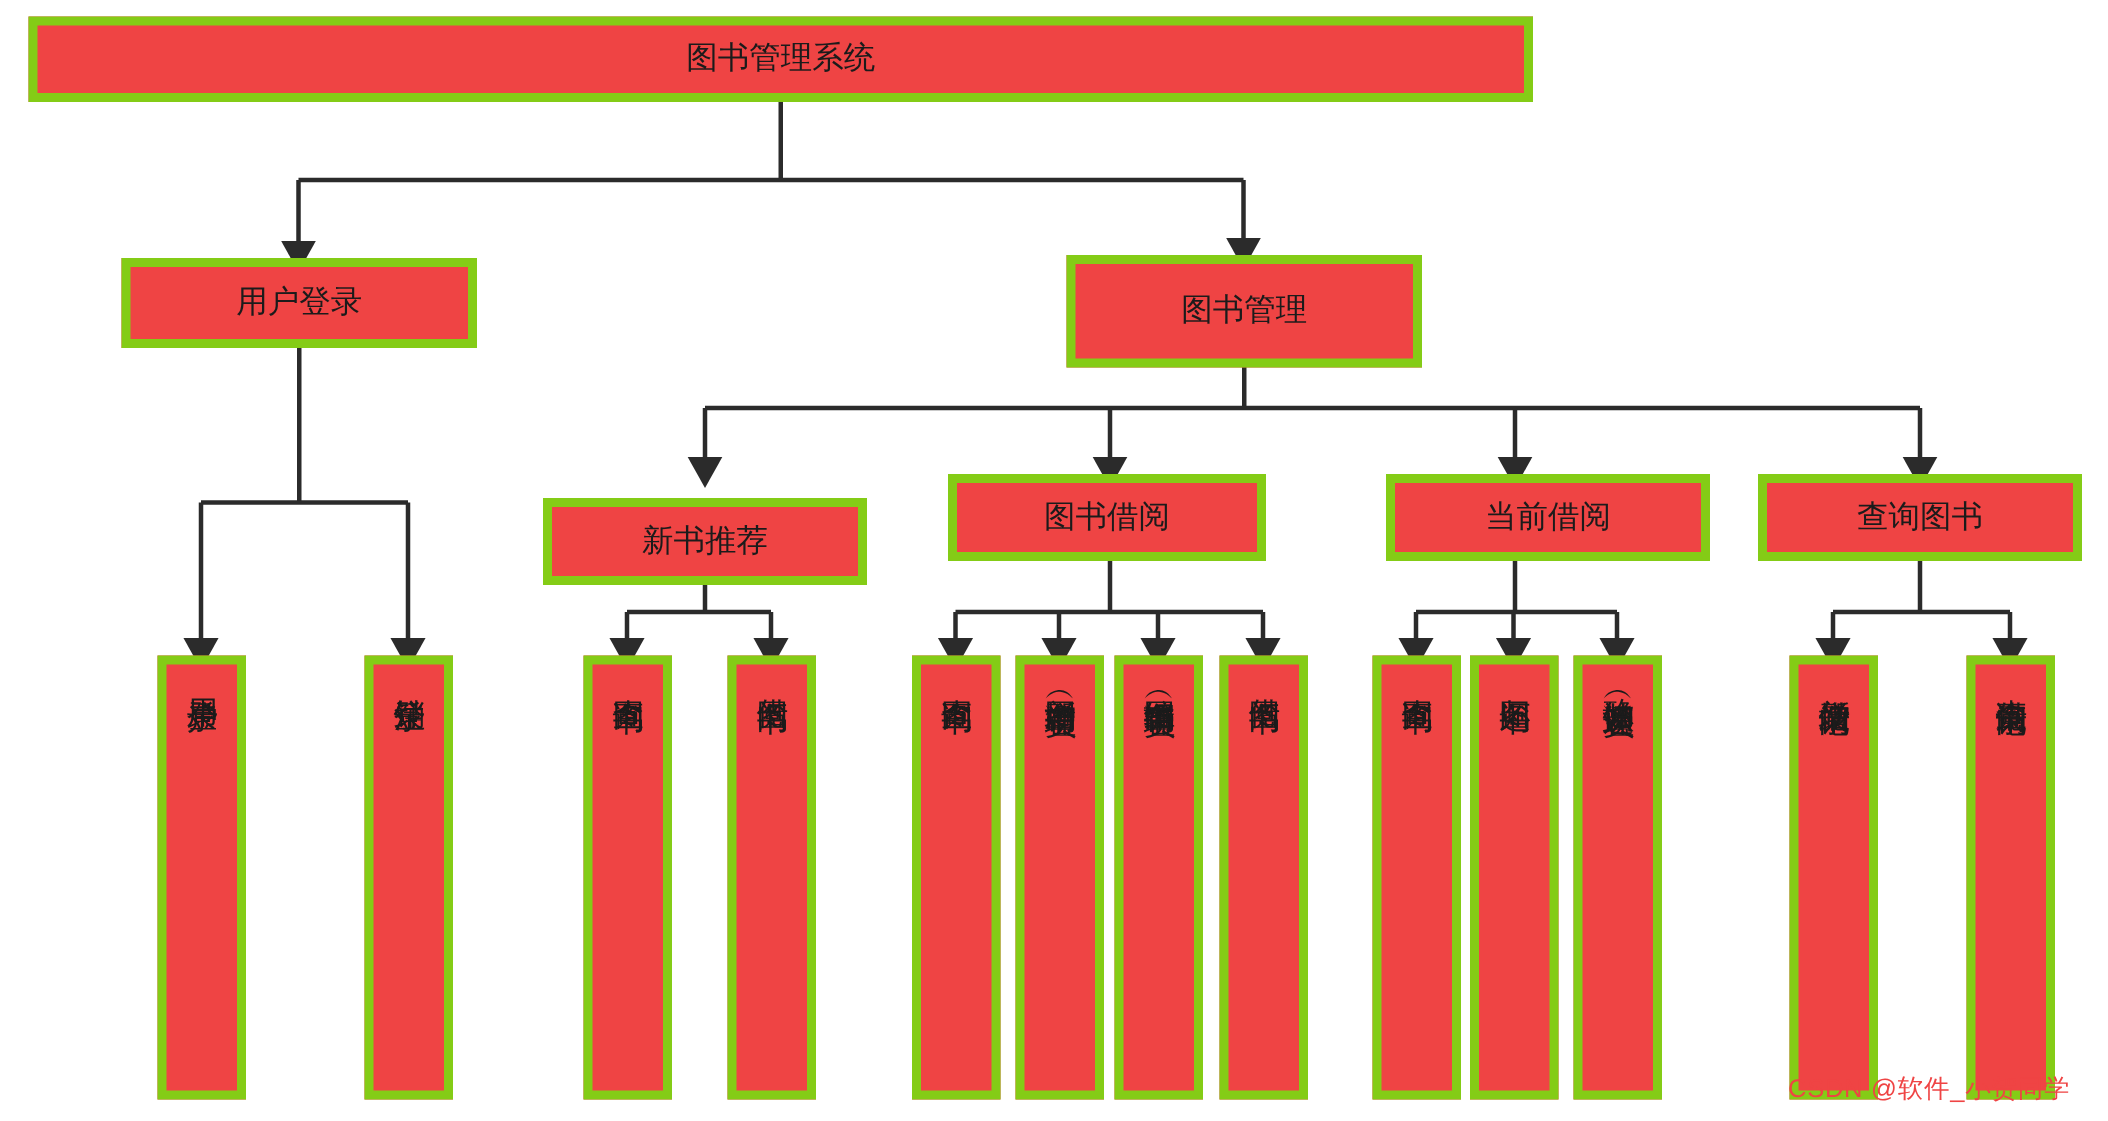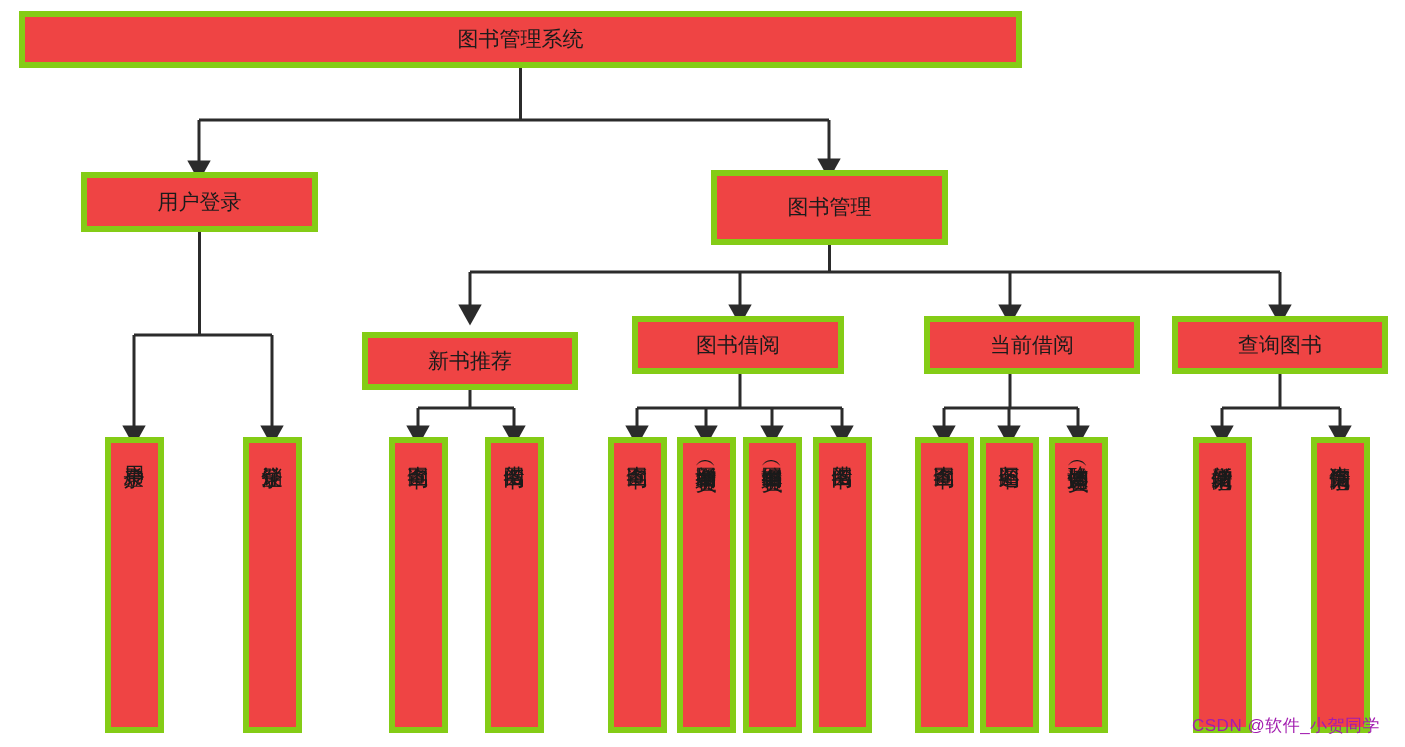--- a/index.html
+++ b/index.html
@@ -51,21 +51,21 @@
   .v-node .node-label {
     writing-mode: vertical-rl;
     text-orientation: upright;
     font-size: 21px;
     letter-spacing: 1px;
     line-height: 1;
   }
   .watermark {
     position: absolute;
     font-size: 17px;
-    color: #a21caf;
+    color: #ef4444;
     white-space: nowrap;
     letter-spacing: 0.5px;
   }
 </style>
 </head>
 <body>
 
 <div id="canvas">
 
   <svg id="wires" viewBox="0 0 1405 747" xmlns="http://www.w3.org/2000/svg">

